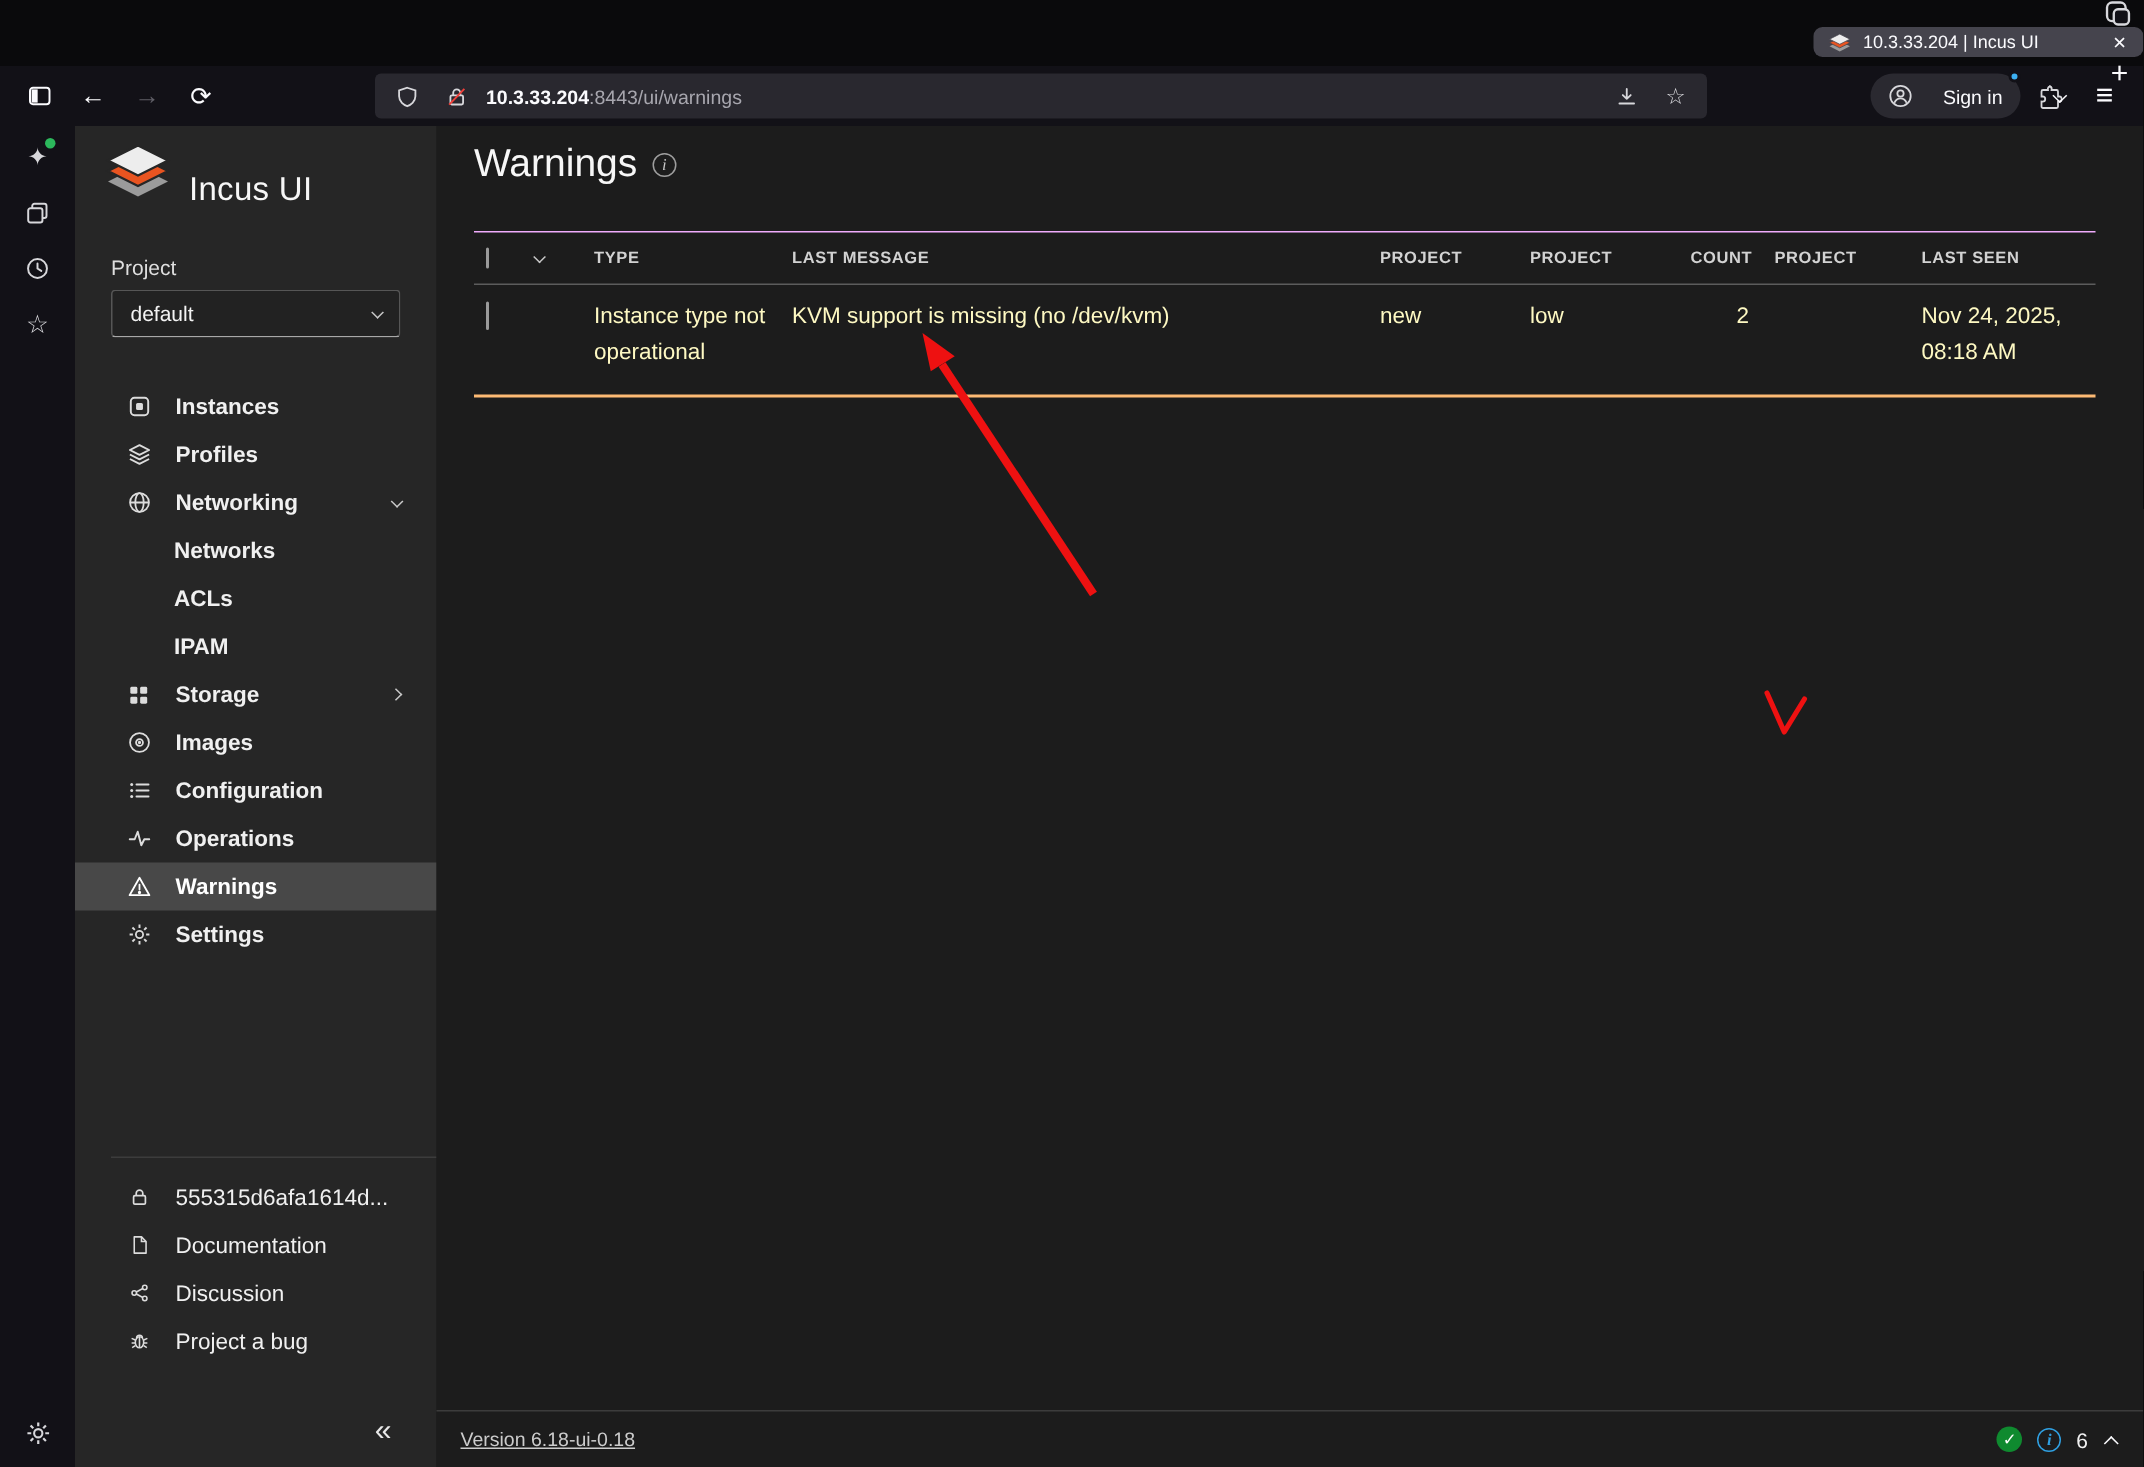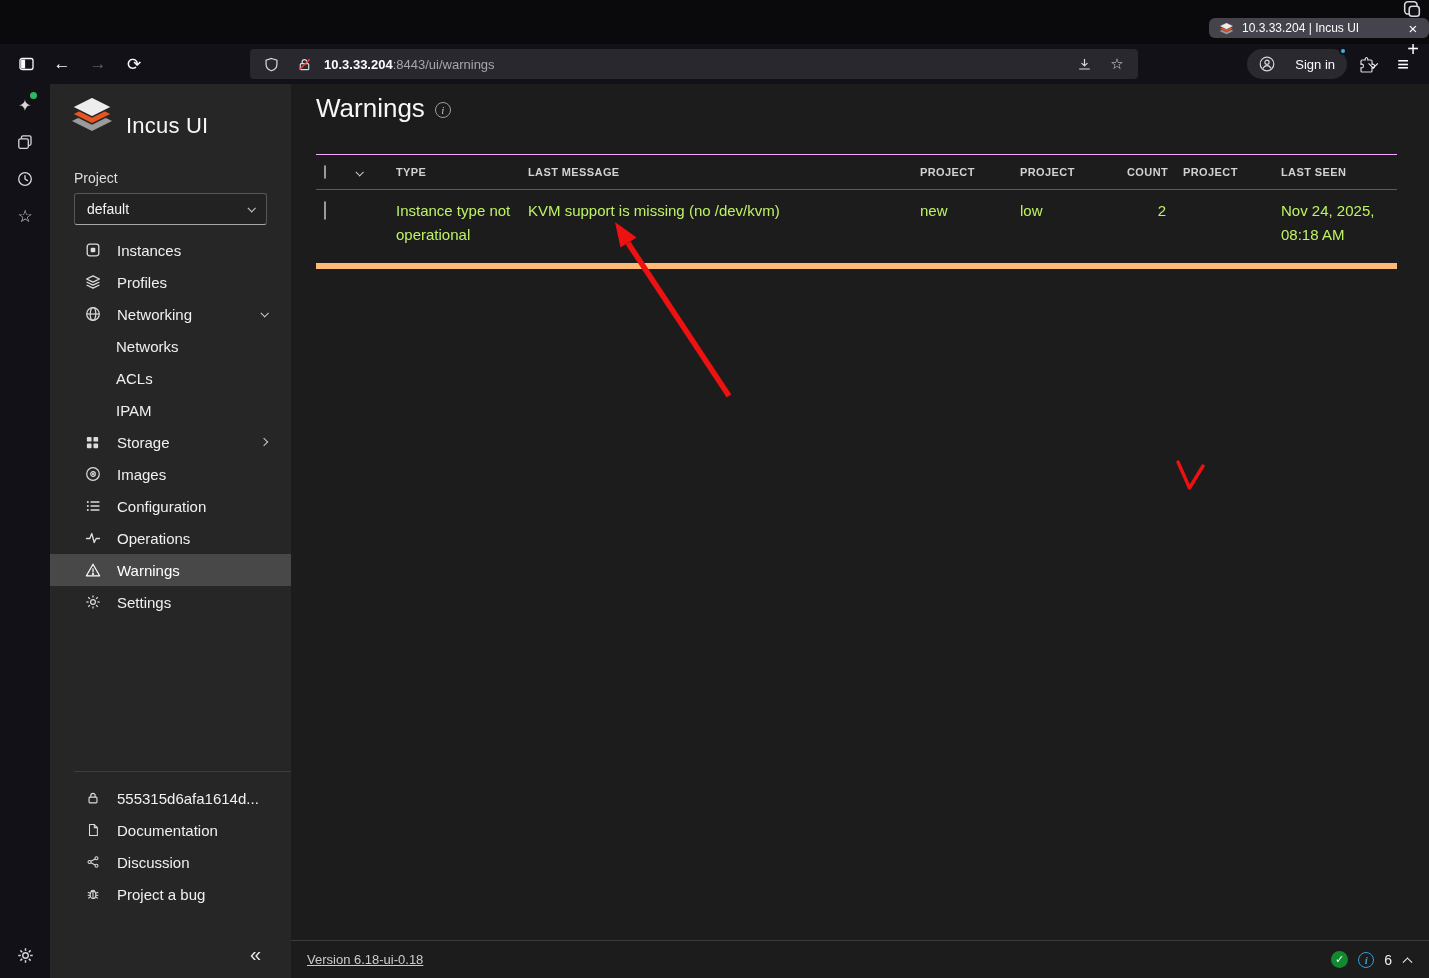--- a/index.html
+++ b/index.html
@@ -61,21 +61,21 @@
   .fxs-bottom{margin-top:auto;}
 
   .incus-sidebar{width:241px;background:#262626;display:flex;flex-direction:column;position:relative;}
   .brand{display:flex;align-items:center;gap:12px;padding:10px 0 0 20px;height:50px;}
   .brand-title{font-size:22px;font-weight:400;color:#f7f7f7;letter-spacing:.2px;margin-top:24px;}
   .project{padding:36px 24px 0 24px;}
   .project-label{font-size:14px;color:#dedede;}
   .project-select{margin-top:7px;height:32px;border:1px solid #565656;border-bottom:1px solid #a8a8a8;
     border-radius:3px;display:flex;align-items:center;justify-content:space-between;
     padding:0 12px;font-size:14px;background:#222;color:#f3f3f3;}
-  .nav{margin-top:9px;}
+  .nav{margin-top:30px;font-weight:bold;}
   .nav-item{height:32px;display:flex;align-items:center;gap:16px;padding:0 24px 0 34px;
     font-size:15px;color:#f0f0f0;}
   .nav-item.active{background:#484848;color:#fff;}
   .nav-sub{padding-left:66px;}
   .nicon{width:17px;display:flex;justify-content:center;align-items:center;}
   .nav-chev{margin-left:auto;}
   .sidebar-footer{margin-top:auto;padding-bottom:68px;}
   .sf-divider{height:1px;background:#3c3c3c;margin:0 0 10px 24px;}
   .collapse-btn{position:absolute;bottom:14px;right:30px;font-size:20px;color:#e8e8e8;line-height:20px;}
 
@@ -85,22 +85,22 @@
   .page-title{font-size:26px;font-weight:400;color:#f7f7f7;}
   .info-circ{width:16px;height:16px;border-radius:50%;border:1px solid #9e9e9e;color:#c6c6c6;
     font-size:11px;display:flex;align-items:center;justify-content:center;margin-top:3px;
     font-family:"Liberation Serif",serif;font-style:italic;}
 
   .table{margin-top:26px;}
   .trow{display:grid;grid-template-columns:40px 40px 132px 392px 100px 107px 39px 17px 98px 1fr;
     align-items:center;}
   .thead{height:36px;border-top:1px solid #f0abfc;border-bottom:1px solid #5c5c5c;
     font-size:11px;font-weight:700;color:#d2d2d2;letter-spacing:.4px;}
-  .tbody-row{align-items:start;padding:9px 0 16px;border-bottom:6px solid #fdba74;
-    font-size:15px;line-height:24px;color:#bef264;}
+  .tbody-row{align-items:start;padding:9px 0 16px;border-bottom:2px solid #fdba74;
+    font-size:15px;line-height:24px;color:#fef9c3;}
   .chk{width:16px;height:16px;border:1px solid #9a9a9a;border-radius:2px;background:transparent;margin-left:8px;}
   .cell-right{text-align:right;}
 
   .statusbar{position:absolute;left:0;right:0;bottom:0;height:38px;border-top:1px solid #3c3c3c;
     display:flex;align-items:center;padding:0 18px 0 16px;background:#1c1c1c;}
   .version{font-size:13px;color:#cccccc;text-decoration:underline;}
   .sb-right{margin-left:auto;display:flex;align-items:center;gap:10px;}
   .ok-circ{width:17px;height:17px;border-radius:50%;background:#0f8a2f;color:#fff;font-size:11px;
     display:flex;align-items:center;justify-content:center;}
   .info-blue{width:16px;height:16px;border-radius:50%;border:1.5px solid #2f9fe0;color:#2f9fe0;

